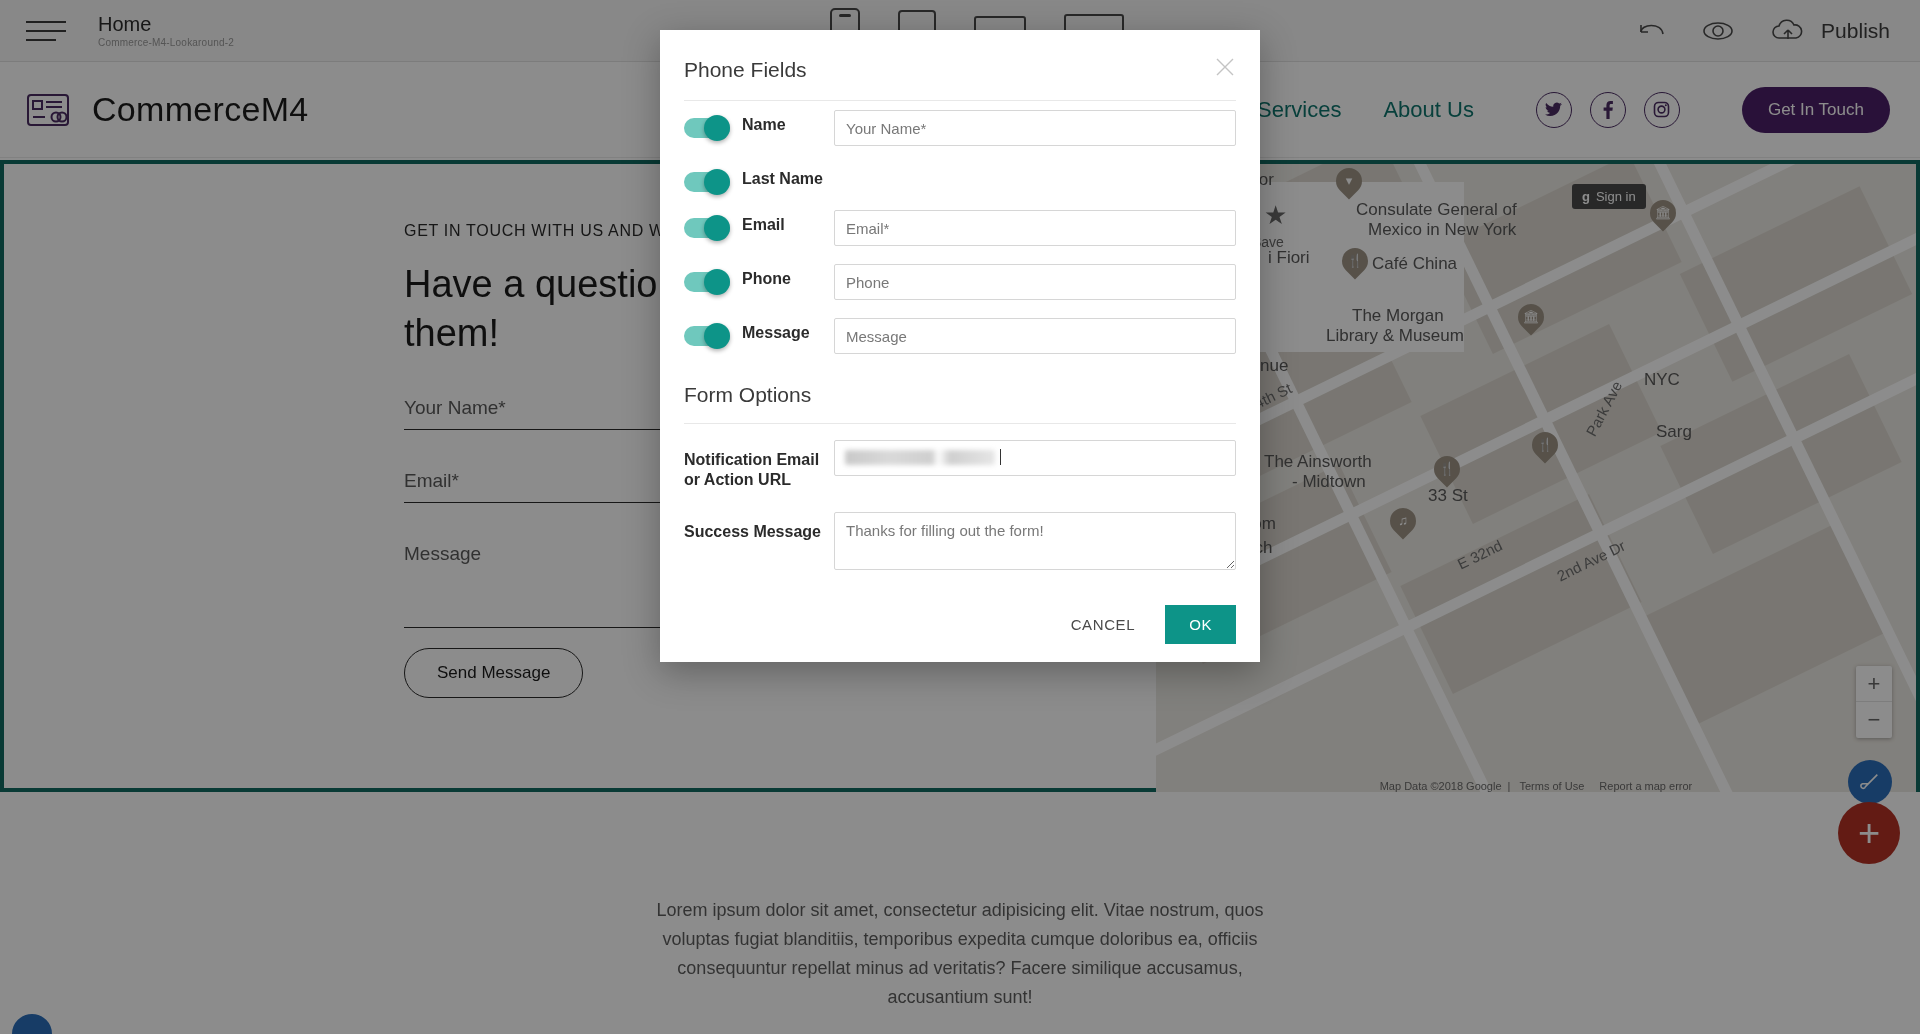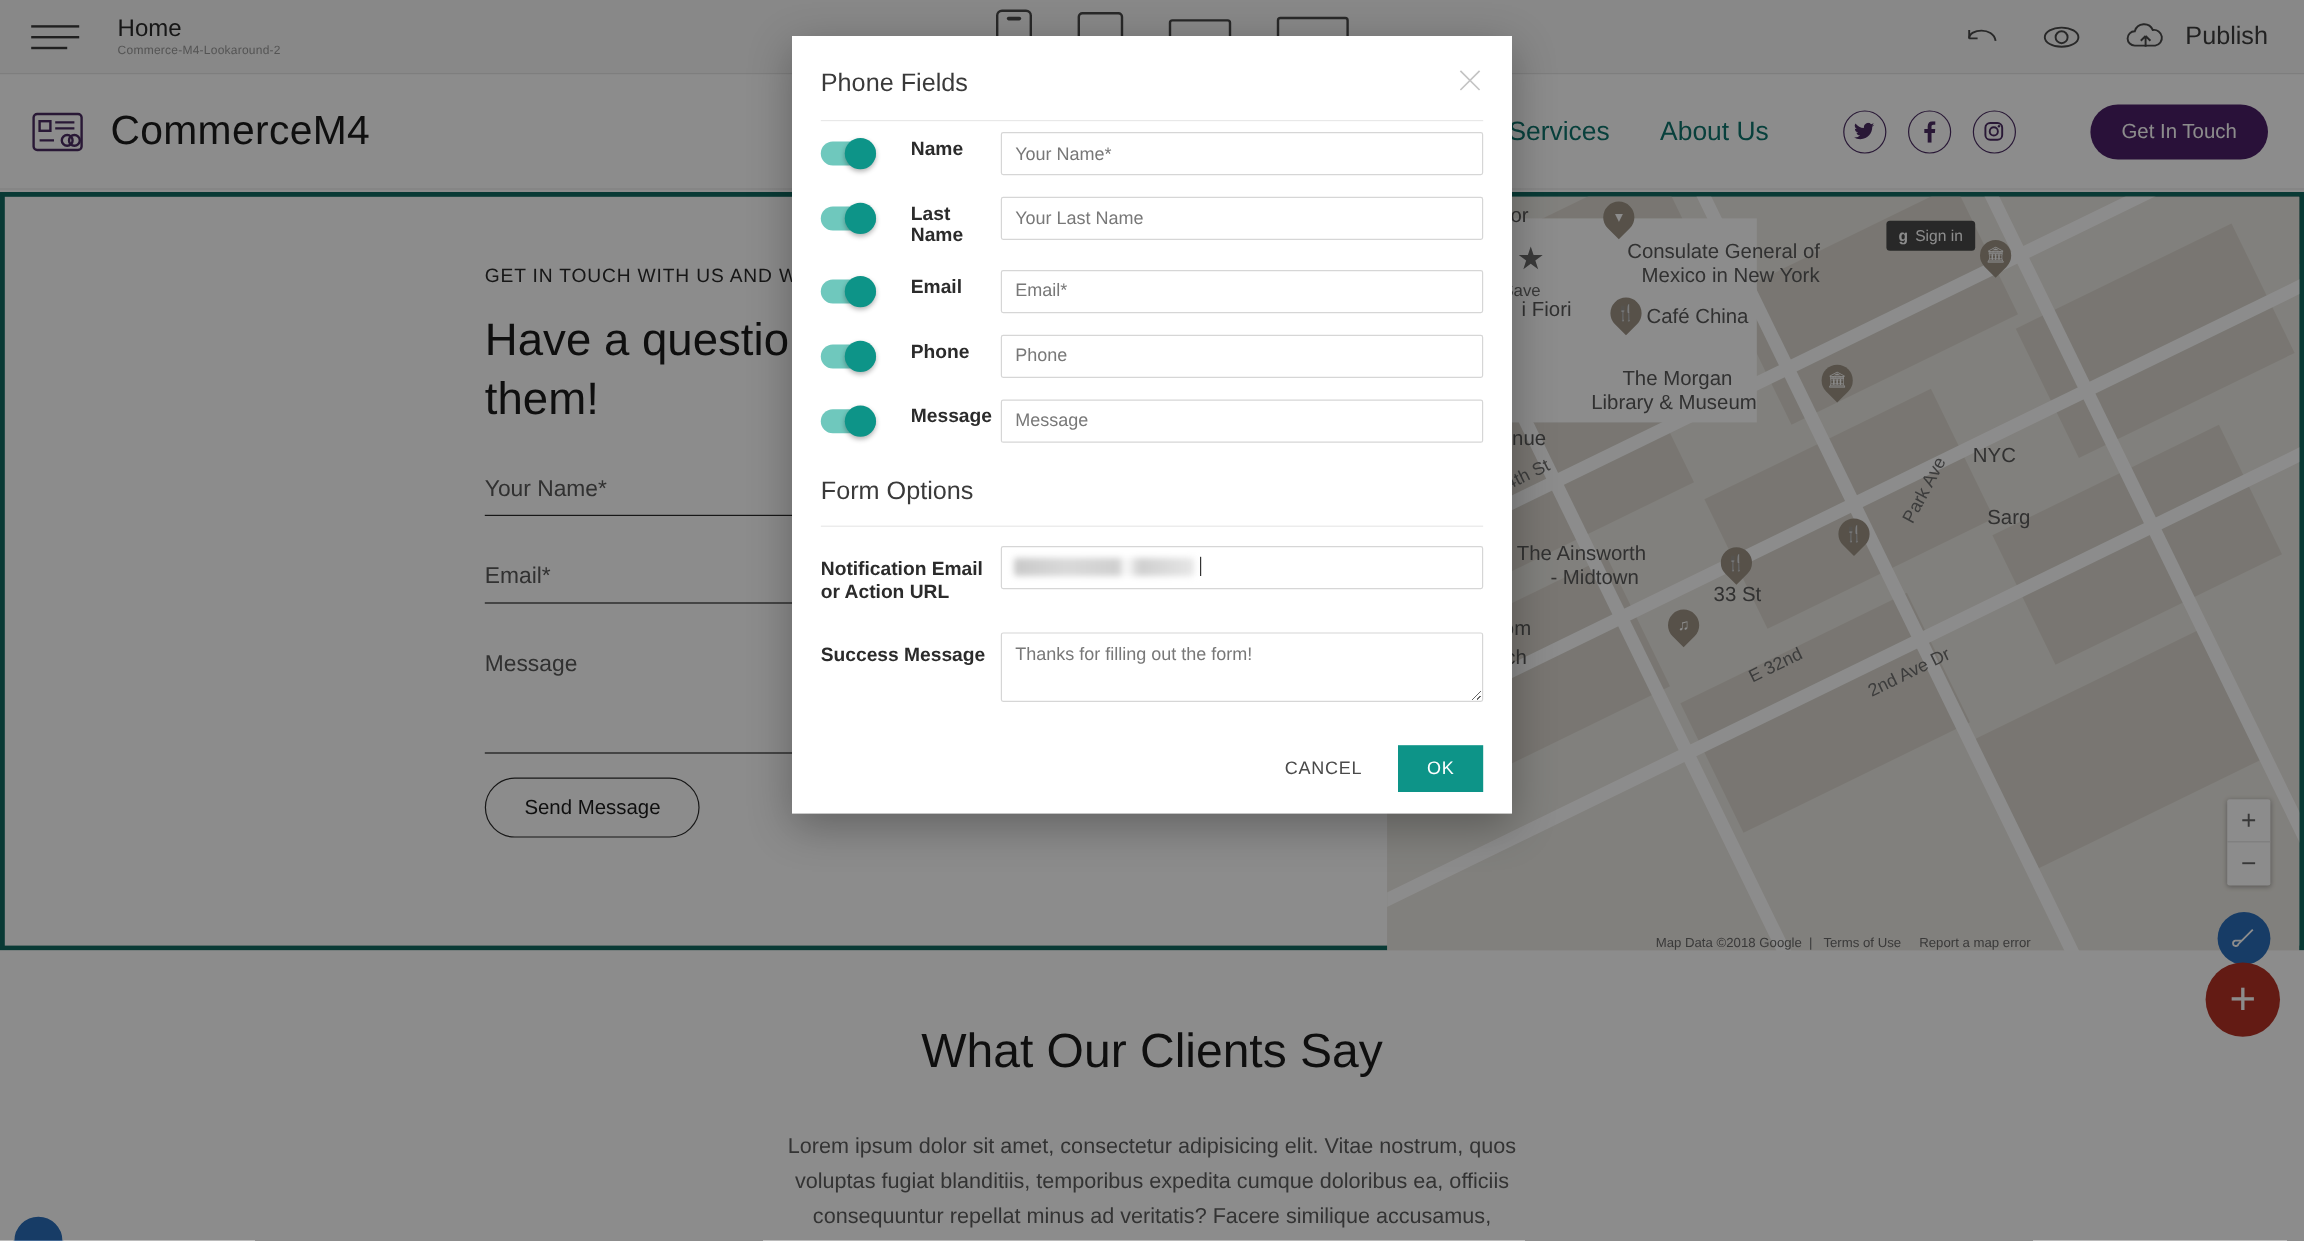--- a/index.html
+++ b/index.html
@@ -149,21 +149,21 @@
     padding: 0 24px 18px 24px;
   }
   .m-title { font-size: 21px; color: #3a3a3a; padding: 28px 0 18px 0; }
   .m-close {
     position: absolute; right: 20px; top: 22px; width: 30px; height: 30px;
     color: #c4c4c4; cursor: pointer; display: flex; align-items: center; justify-content: center;
   }
   .m-rule { height: 1px; background: #e8e8e8; }
 
   .m-row { display: flex; align-items: flex-start; padding: 9px 0; }
-  .m-rowleft { width: 150px; display: flex; align-items: flex-start; gap: 29px; padding-top: 6px; }
+  .m-rowleft { width: 150px; display: flex; align-items: flex-start; gap: 12px; padding-top: 6px; }
   .m-rowleft.opt { display: block; padding-top: 10px; }
 
   .switch { width: 46px; min-width: 46px; height: 20px; border-radius: 10px; background: #6fc8bd; position: relative; cursor: pointer; margin-top: 2px; }
   .switch::after {
     content: ""; position: absolute; right: 0; top: -3px; width: 26px; height: 26px;
     border-radius: 50%; background: #0d9488; box-shadow: 0 2px 4px rgba(0,0,0,.30);
   }
   .sw-label { font-size: 16px; font-weight: bold; color: #2b2b2b; line-height: 1.15; }
   .opt-label { font-size: 16px; font-weight: bold; color: #2b2b2b; line-height: 1.22; }
 
@@ -421,21 +421,20 @@
           <div class="mapfoot">
             <span>Map Data ©2018 Google</span>|
             <span>Terms of Use</span>
             <span>Report a map error</span>
           </div>
         </div>
       </div>
     </div>
 
     <div class="block-testimonials">
-      <div class="tst-title">What Our Clients Say</div>
       <div class="tst-body">Lorem ipsum dolor sit amet, consectetur adipisicing elit. Vitae nostrum, quos voluptas fugiat blanditiis, temporibus expedita cumque doloribus ea, officiis consequuntur repellat minus ad veritatis? Facere similique accusamus, accusantium sunt!</div>
     </div>
 
     <div class="fab fab-brush">
       <svg width="22" height="22" viewBox="0 0 24 24" fill="none" stroke="#ffffff" stroke-width="1.7">
         <path d="M20 4 L10 14 M10 14 L7 17 a2.5 2.5 0 1 1 -3 -3 z"></path>
       </svg>
     </div>
     <div class="fab fab-add">+</div>
     <div class="fab fab-help"></div>
@@ -461,23 +460,20 @@
       <div class="m-ctl">
         <input class="inp" placeholder="Your Name*" style="">
       </div>
     </div>
 
     <div class="m-row">
       <div class="m-rowleft">
         <div class="switch"></div>
         <div class="sw-label">Last Name</div>
       </div>
-      <div class="m-ctl">
-        <input class="inp" placeholder="Your Last Name" style="">
-      </div>
     </div>
 
     <div class="m-row">
       <div class="m-rowleft">
         <div class="switch"></div>
         <div class="sw-label">Email</div>
       </div>
       <div class="m-ctl">
         <input class="inp" placeholder="Email*" style="">
       </div>

